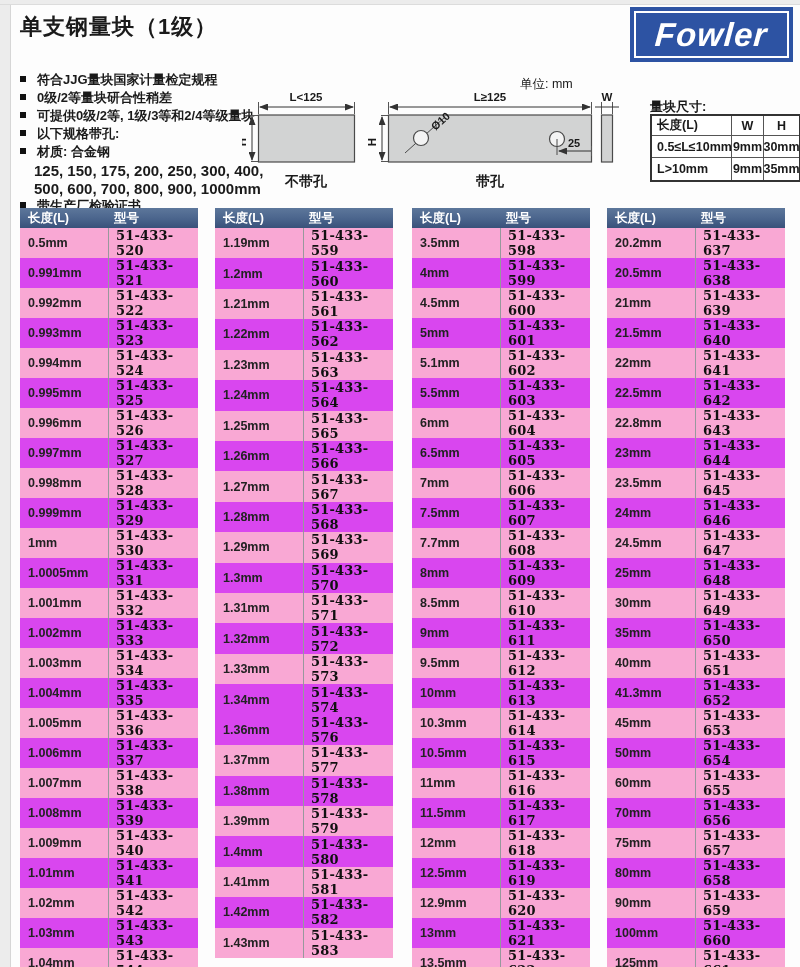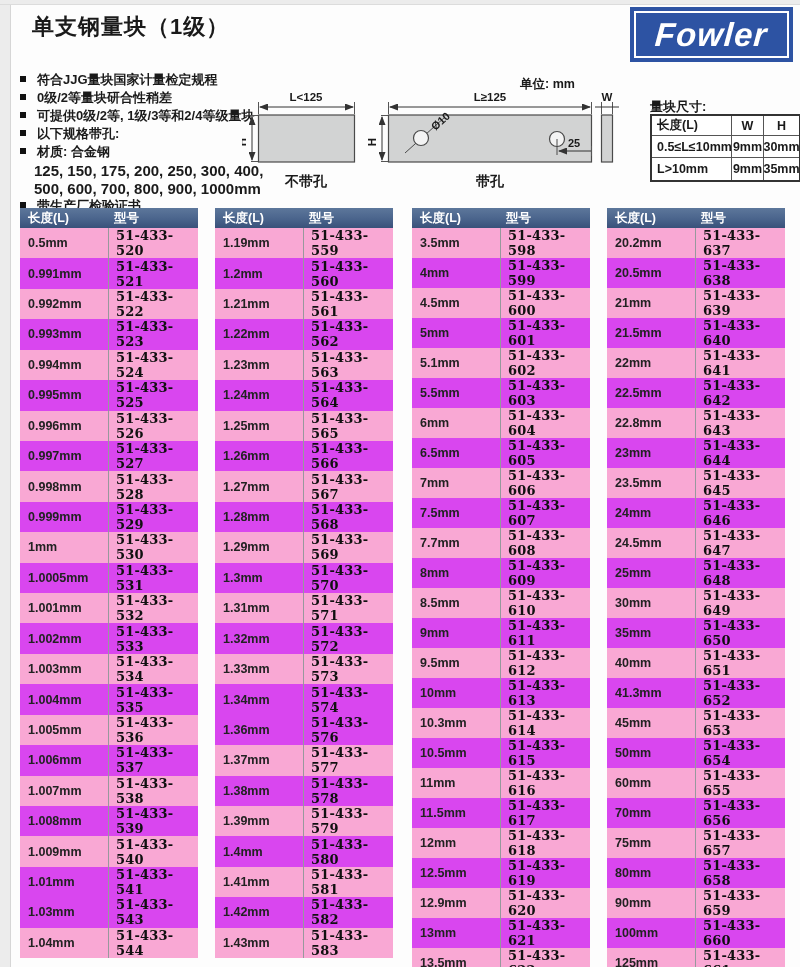--- a/index.html
+++ b/index.html
@@ -1,33 +1,33 @@
 <!DOCTYPE html>
 <html><head>
 <meta charset="utf-8">
 <style>
   html,body{margin:0;padding:0;background:#fff;}
   #page{position:relative;width:800px;height:967px;background:#fdfdfd;overflow:hidden;
         font-family:"Liberation Sans",sans-serif;color:#1a1a1a;}
   .edge-left{position:absolute;left:0;top:0;width:10px;height:100%;background:#ececec;border-right:1px solid #d6d6d6;}
   .edge-top{position:absolute;left:0;top:0;width:100%;height:4px;background:#ececec;border-bottom:1px solid #dcdcdc;}
 
-  #title{position:absolute;left:32px;top:12px;font-size:22px;font-weight:700;letter-spacing:1px;}
+  #title{position:absolute;left:20px;top:12px;font-size:22px;font-weight:700;letter-spacing:1px;}
 
   #logo{position:absolute;left:630px;top:7px;width:163px;height:55px;background:#2d53a3;
         display:flex;align-items:center;justify-content:center;}
   #logo::after{content:"";position:absolute;inset:4px;border:2px solid #fff;pointer-events:none;}
   #logo .word{color:#fff;font-size:33px;font-weight:700;font-style:italic;letter-spacing:1px;transform:skewX(-4deg);}
 
   #features{position:absolute;left:20px;top:72px;width:350px;}
   .feat{display:flex;gap:11px;margin-bottom:3px;font-size:13px;font-weight:600;line-height:15px;}
   .feat .sq{width:6px;height:6px;background:#111;margin-top:4px;flex:none;}
   .fsub{padding-left:14px;font-size:15px;font-weight:700;line-height:17px;margin-bottom:1px;}
 
-  #unit-label{position:absolute;left:520px;top:76px;font-size:12.5px;font-weight:700;}
+  #unit-label{position:absolute;left:520px;top:76px;font-size:12.5px;font-weight:400;}
 
   #diagram{position:absolute;left:242px;top:86px;}
   #diagram text{font-family:"Liberation Sans",sans-serif;font-weight:700;fill:#1a1a1a;}
 
   #size-title{position:absolute;left:650px;top:98px;font-size:13px;font-weight:700;}
   #size-table{position:absolute;left:650px;top:114px;display:grid;
               grid-template-columns:80px 32px 35px;grid-template-rows:20px 22px 22px;
               border:2px solid #333;background:#fff;}
   .s-cell{border-right:1px solid #555;border-bottom:1px solid #555;font-size:12.5px;font-weight:700;
           display:flex;align-items:center;justify-content:center;}
@@ -242,20 +242,24 @@
         <div class="t-cell model">51-433-539</div>
       </div>
       <div class="t-row odd">
         <div class="t-cell len">1.009mm</div>
         <div class="t-cell model">51-433-540</div>
       </div>
       <div class="t-row even">
         <div class="t-cell len">1.01mm</div>
         <div class="t-cell model">51-433-541</div>
       </div>
+      <div class="t-row odd">
+        <div class="t-cell len">1.02mm</div>
+        <div class="t-cell model">51-433-542</div>
+      </div>
       <div class="t-row even">
         <div class="t-cell len">1.03mm</div>
         <div class="t-cell model">51-433-543</div>
       </div>
       <div class="t-row odd">
         <div class="t-cell len">1.04mm</div>
         <div class="t-cell model">51-433-544</div>
       </div>
     </div>
   <div class="gtable" style="left:215px">

